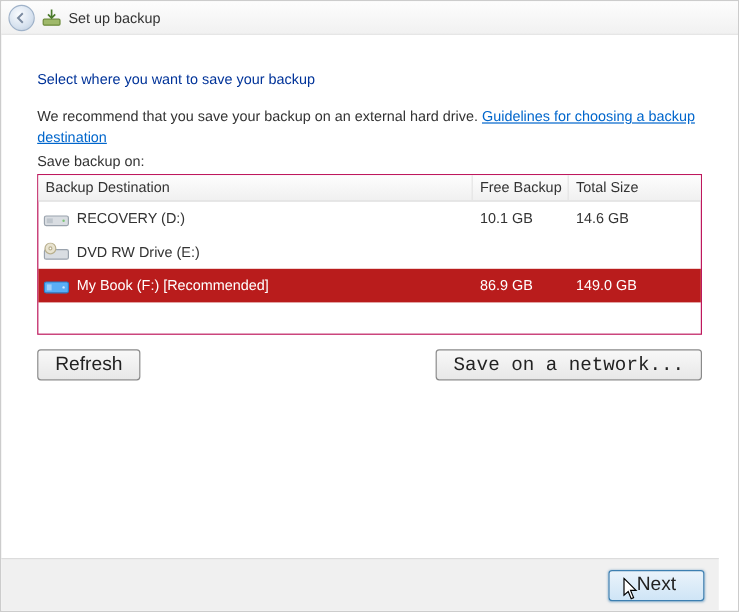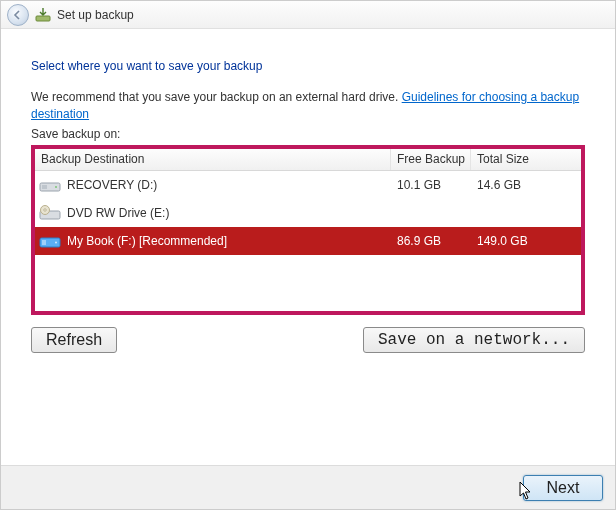--- a/index.html
+++ b/index.html
@@ -56,22 +56,22 @@
     color: #0066cc;
     text-decoration: underline;
     cursor: pointer;
   }
   .save-label {
     margin-top: 4px;
     margin-bottom: 4px;
     color: #333;
   }
   .list-box {
-    border: 4px solid #be185d;
-    height: 170px;
+    border: 1px solid #be185d;
+    height: 134px;
     background: #fff;
   }
   .list-header {
     display: flex;
     background: linear-gradient(#fdfdfd, #f0f0f0);
     border-bottom: 1px solid #d8d8d8;
     font-weight: normal;
     color: #333;
     height: 22px;
     align-items: center;
@@ -108,21 +108,21 @@
     padding: 3px 14px;
     font-size: 16px;
     font-family: inherit;
     color: #222;
     min-width: 80px;
     cursor: pointer;
   }
   .btn.wide { min-width: 140px; font-family: Liberation Mono, monospace; }
   .footer {
     position: absolute;
-    bottom: 0; left: 0; right: 0;
+    bottom: 0; left: 0; right: 16px;
     height: 44px;
     background: #f0f0f0;
     border-top: 1px solid #dcdcdc;
     display: flex;
     justify-content: flex-end;
     align-items: center;
     padding-right: 12px;
     gap: 8px;
   }
   .btn.primary {

